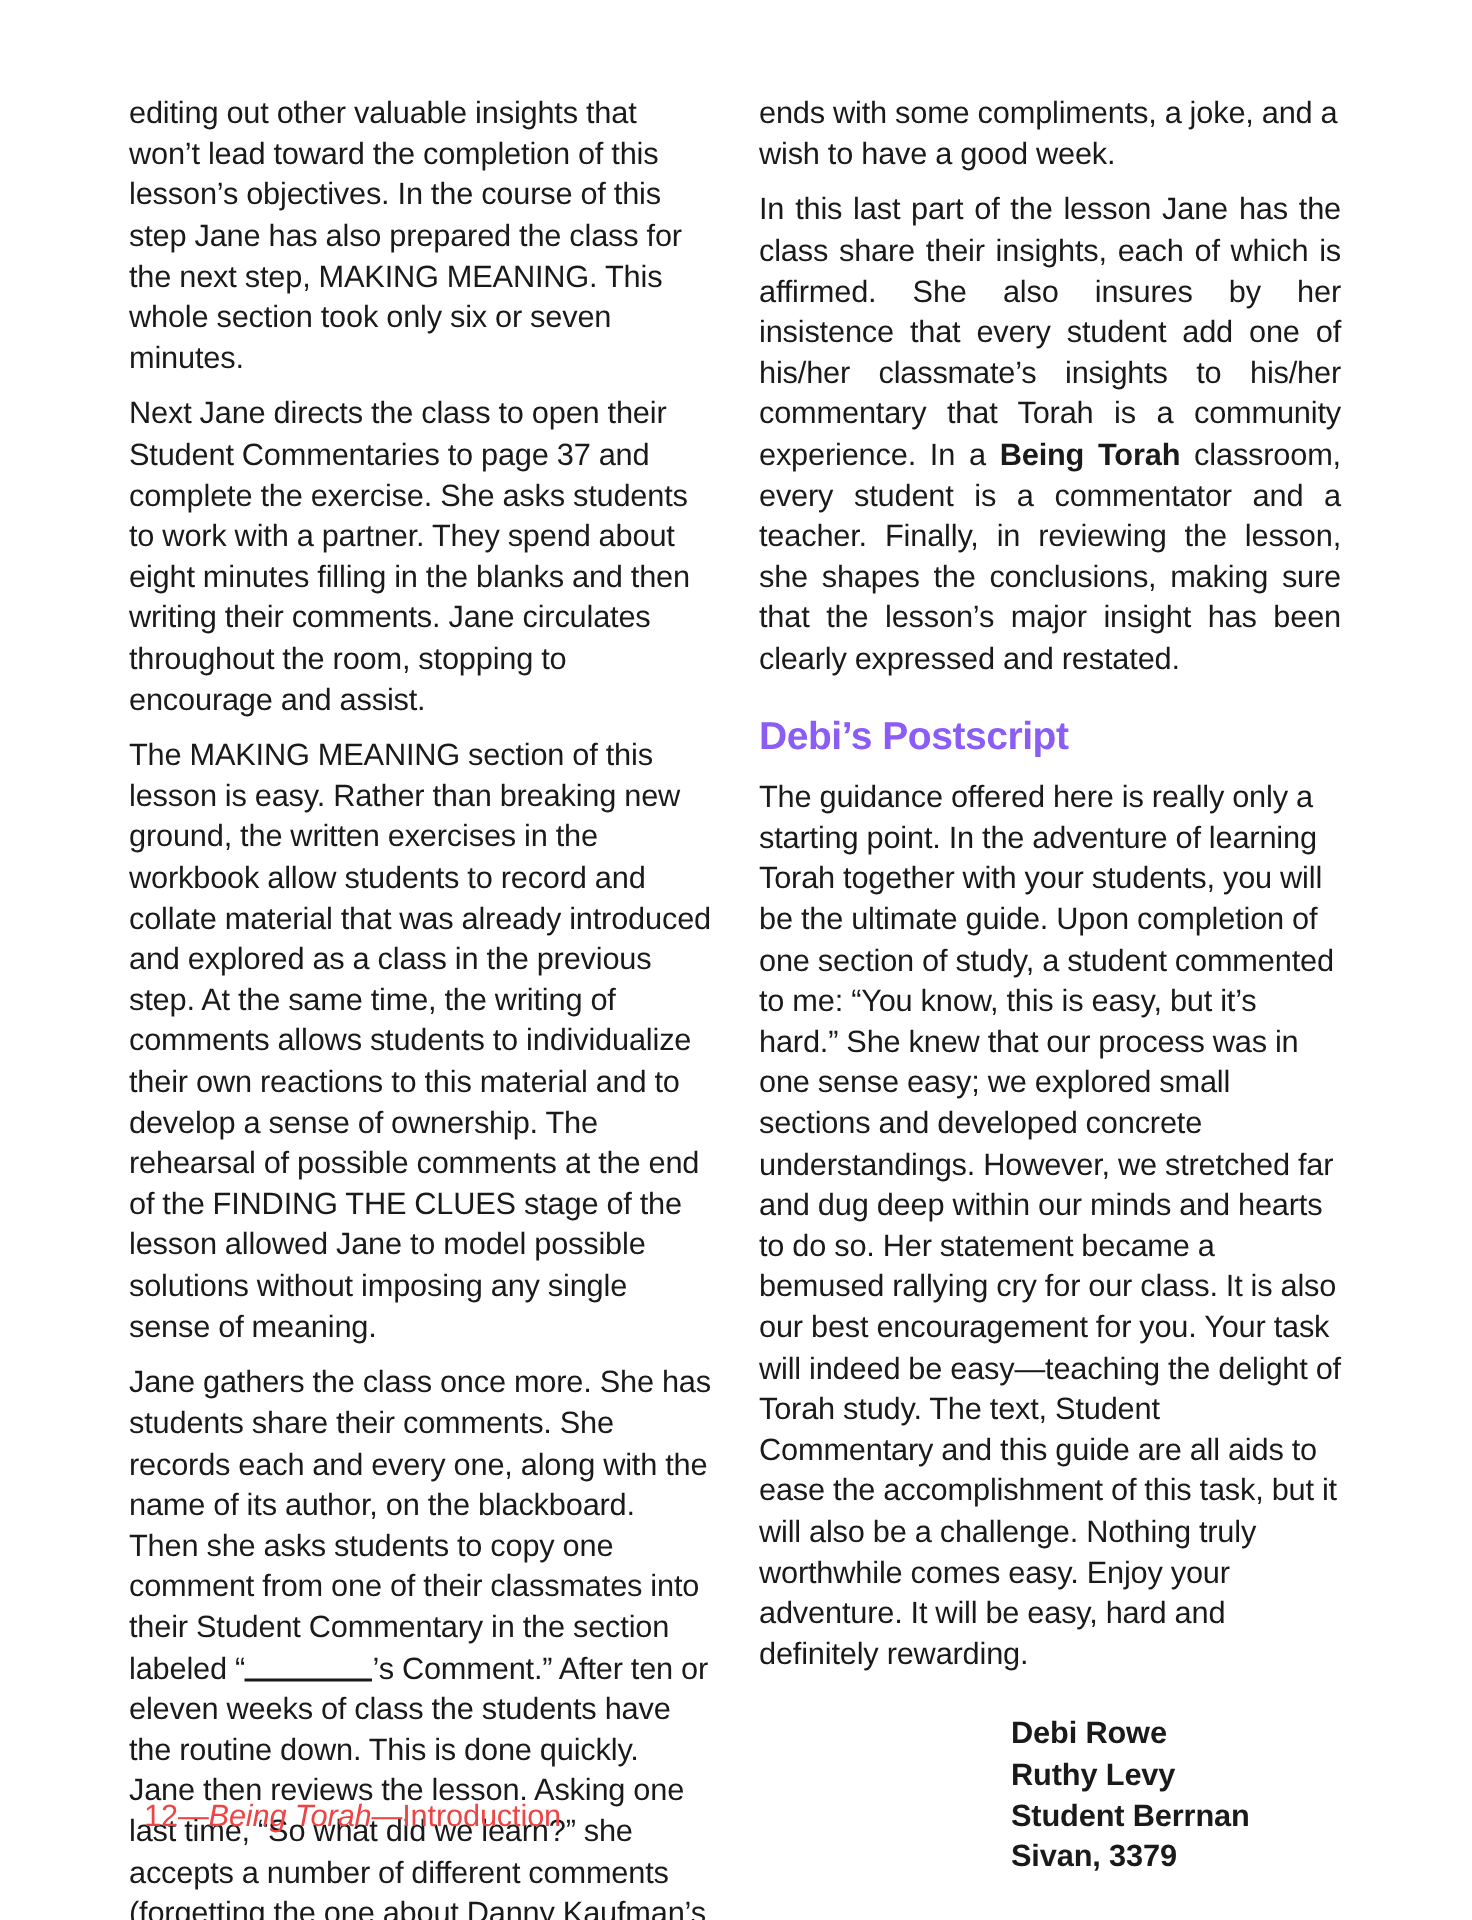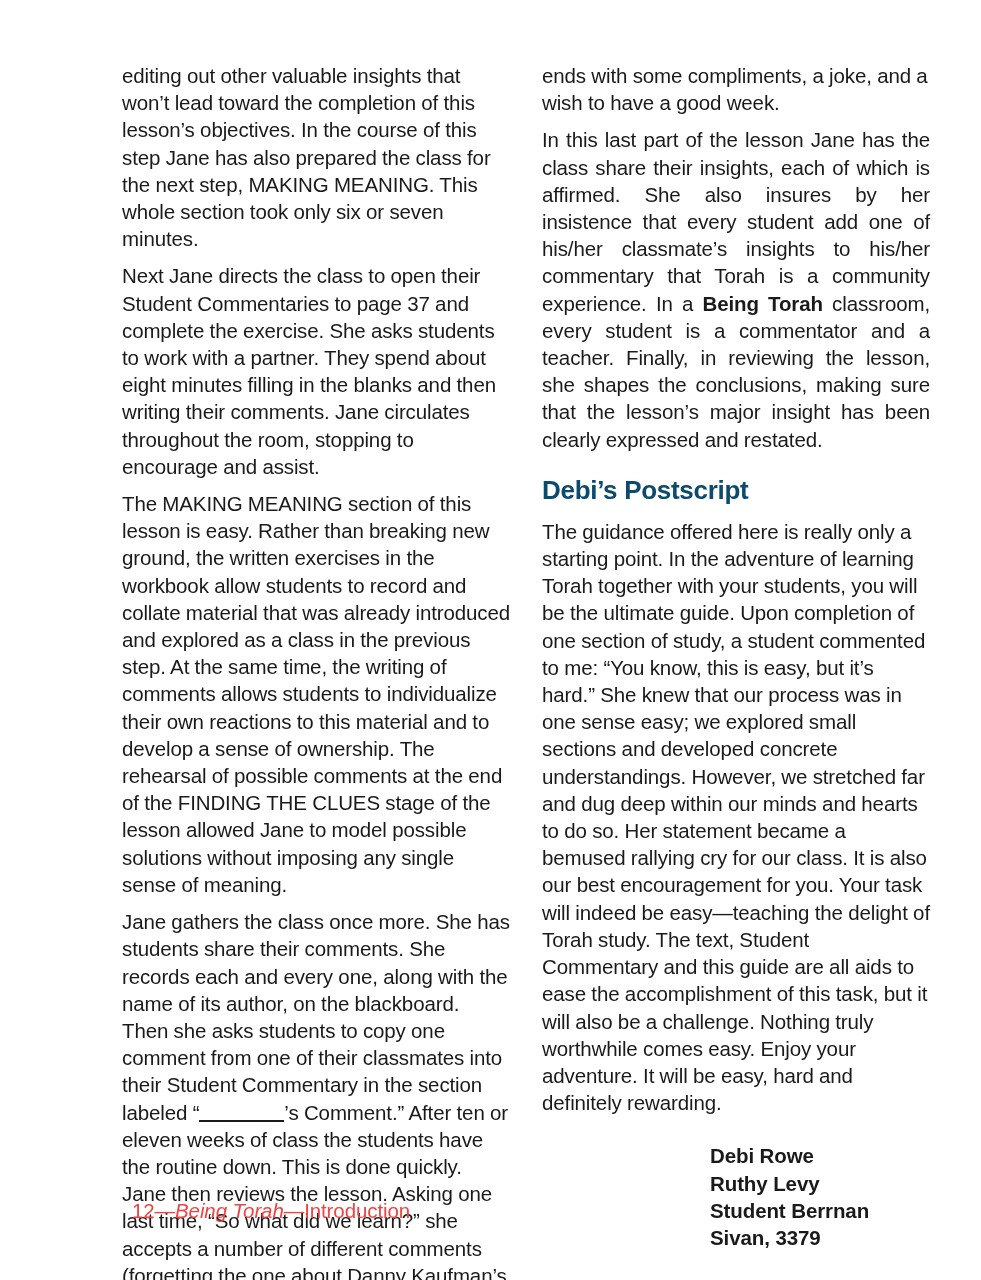--- a/index.html
+++ b/index.html
@@ -16,21 +16,20 @@
     position: relative;
     overflow: hidden;
   }
 
   .page {
     position: absolute;
     inset: 0;
     width: 795px;
     height: 1280px;
     background: #ffffff;
-    margin-left: 36px;
   }
 
   
   .columns {
     position: absolute;
     left: 86px;
     top: 62px;
     width: 809px;
     height: 1090px;
     display: flex;
@@ -71,21 +70,21 @@
     vertical-align: -2px;
     height: 0.72em;
   }
 
   h2.section-heading {
     margin: 22px 0 13px 0;
     font-size: 26px;
     line-height: 30px;
     font-weight: bold;
     letter-spacing: -0.3px;
-    color: #0c4a6e;
+    color: #8b5cf6;
   }
 
   
   .signature {
     margin: 26px 0 0 0;
     padding-left: 168px;
     font-weight: bold;
   }
   .signature .sig-line {
     font-size: 20.5px;

